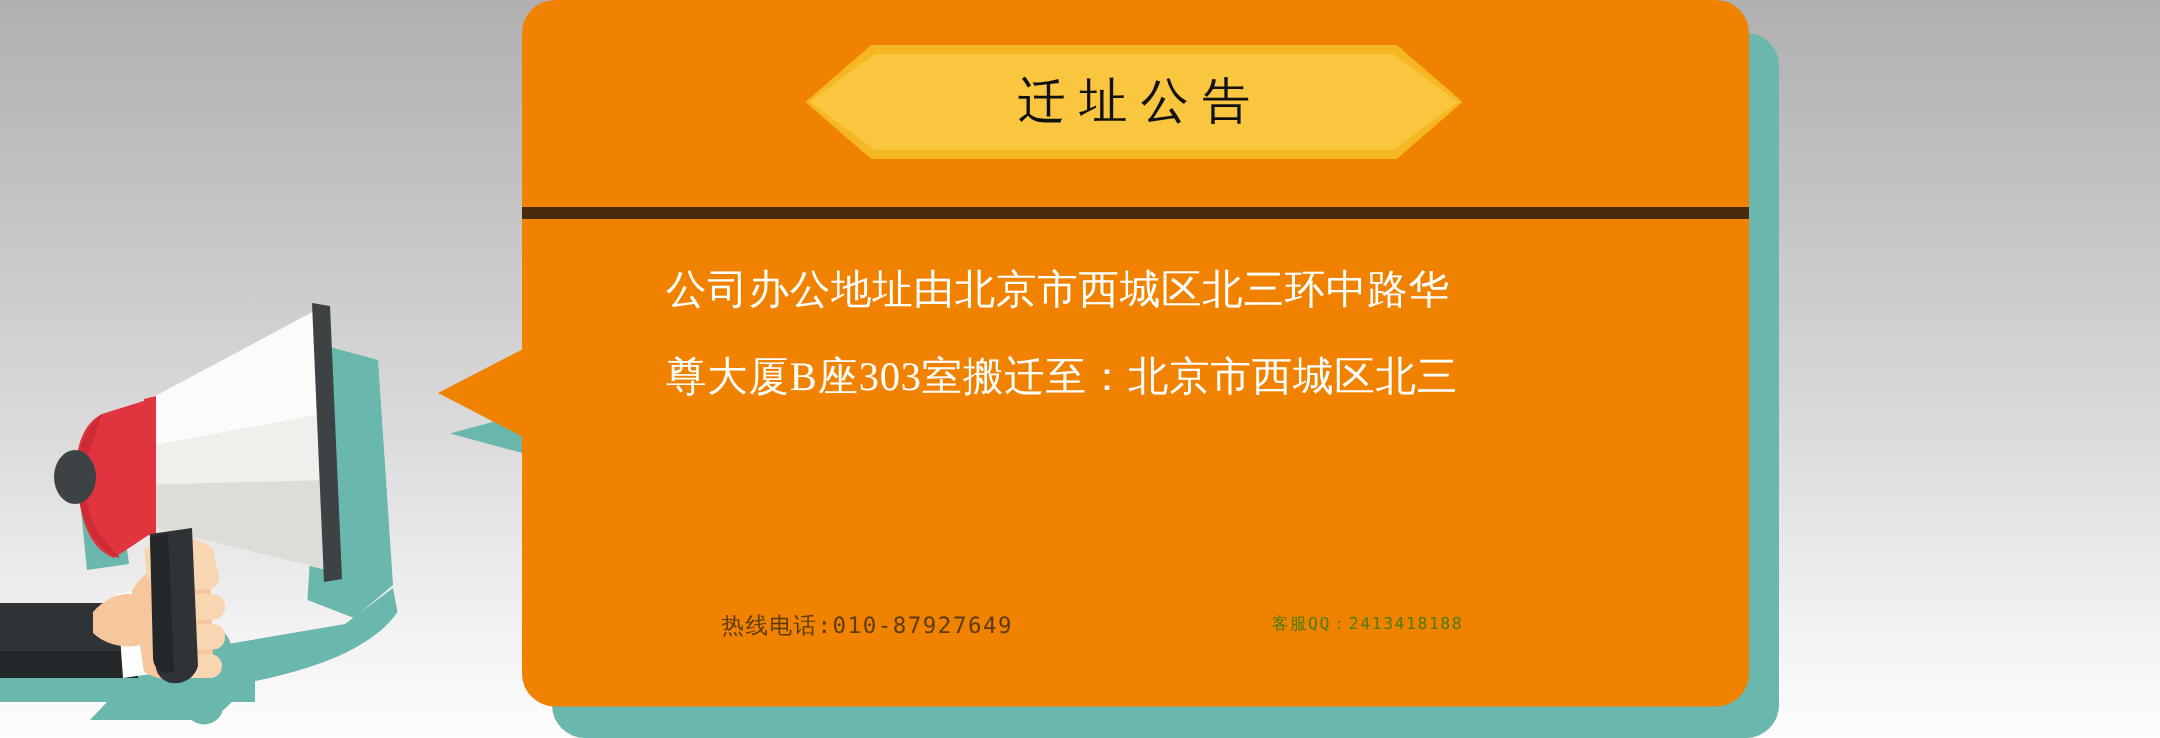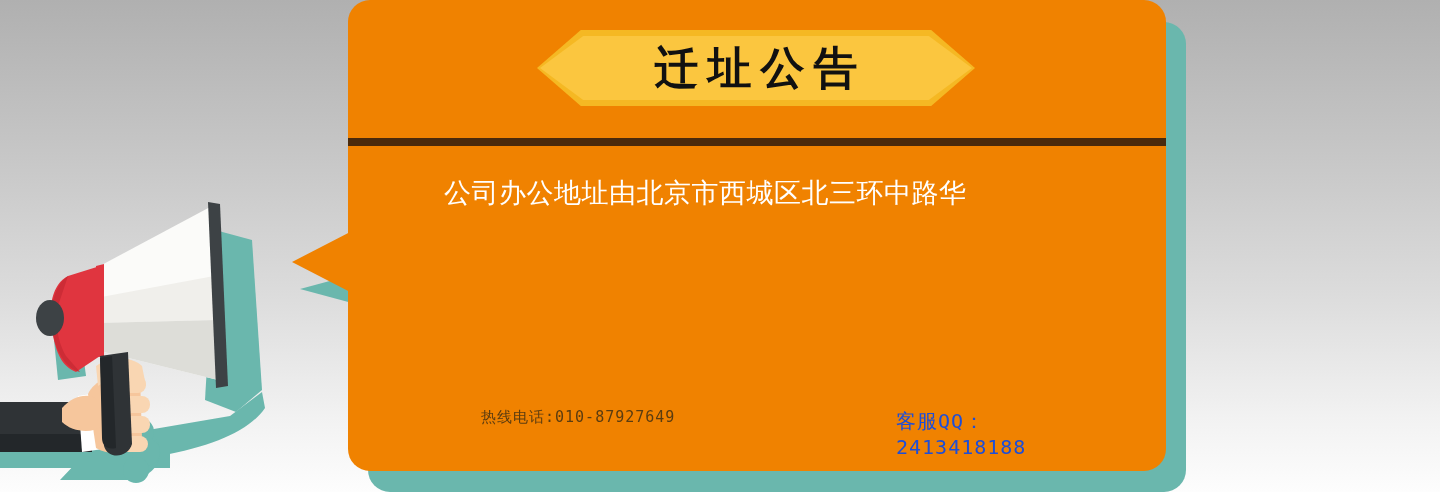--- a/index.html
+++ b/index.html
@@ -48,21 +48,21 @@
     position:absolute;inset:0;background:#f5b823;
     clip-path:polygon(0% 50%, 10% 0%, 90% 0%, 100% 50%, 90% 100%, 10% 100%);
   }
   .banner-inner{
     position:absolute;left:3px;top:6px;right:3px;bottom:6px;
     background:#fbc63f;
     clip-path:polygon(0% 50%, 10% 0%, 90% 0%, 100% 50%, 90% 100%, 10% 100%);
   }
   .banner-title{
     position:absolute;inset:0;display:flex;align-items:center;justify-content:center;
-    color:#111111;font-size:44px;font-weight:bold;letter-spacing:9px;
+    color:#111111;font-size:32px;font-weight:normal;letter-spacing:9px;
     text-indent:9px;font-family:"DejaVu Sans","Liberation Sans",sans-serif;
   }
 
   
   .body-text{
     position:absolute;left:444px;top:164px;width:660px;
     color:#ffffff;font-size:27px;line-height:58px;
     font-family:Liberation Serif, serif;
     letter-spacing:0.5px;
   }
@@ -70,22 +70,22 @@
 
   
   .footer{
     position:absolute;left:444px;top:408px;width:660px;height:26px;
   }
   .footer-phone{
     position:absolute;left:37px;top:0;color:#5a3c10;font-size:15px;
     letter-spacing:1px;font-family:"DejaVu Sans Mono","Liberation Mono",monospace;
   }
   .footer-qq{
-    position:absolute;left:404px;top:0;color:#1d4ed8;font-size:20px;
-    letter-spacing:1px;font-family:"DejaVu Sans Mono","Liberation Mono",monospace;margin-left:48px;
+    position:absolute;left:404px;top:0;color:#4d7c0f;font-size:11px;
+    letter-spacing:1px;font-family:"DejaVu Sans Mono","Liberation Mono",monospace;
   }
 
   
   .illo{position:absolute;left:0px;top:180px;width:310px;height:312px;}
   .illo svg{display:block;}
 </style>
 </head>
 <body>
 
 <div class="stage">
@@ -98,20 +98,21 @@
   <div class="card-divider"></div>
 
   <div class="banner">
     <div class="banner-outer"></div>
     <div class="banner-inner"></div>
     <div class="banner-title">迁址公告</div>
   </div>
 
   <div class="body-text">
     <div class="body-line">公司办公地址由北京市西城区北三环中路华</div>
+    <div class="body-line">尊大厦B座303室搬迁至：北京市西城区北三</div>
   </div>
 
   <div class="footer">
     <div class="footer-phone">热线电话:010-87927649</div>
     <div class="footer-qq">客服QQ：2413418188</div>
   </div>
 
   <div class="illo">
     <svg width="310" height="312" viewBox="0 0 310 312" xmlns="http://www.w3.org/2000/svg">
 

